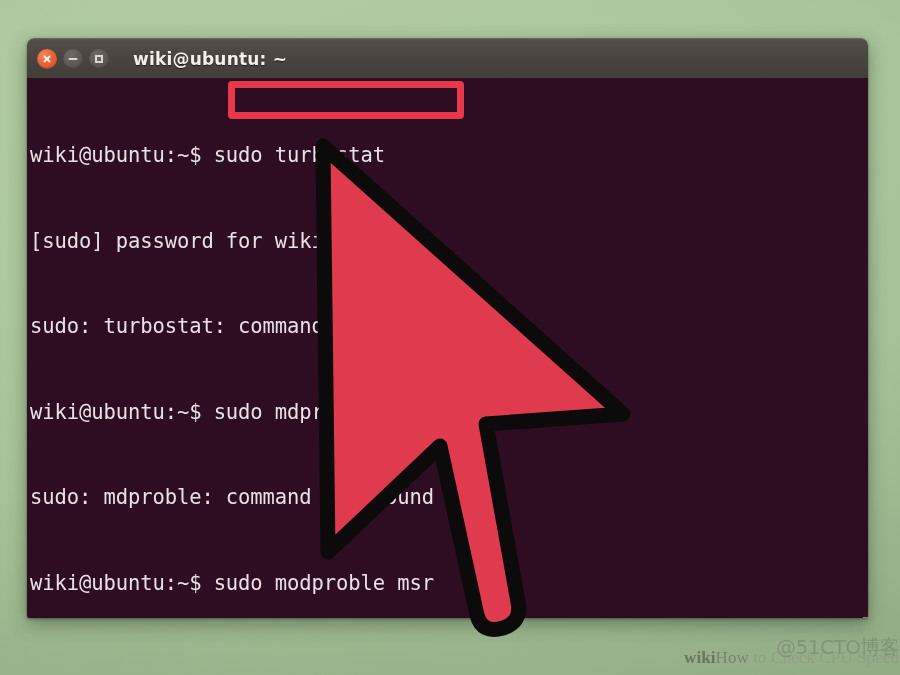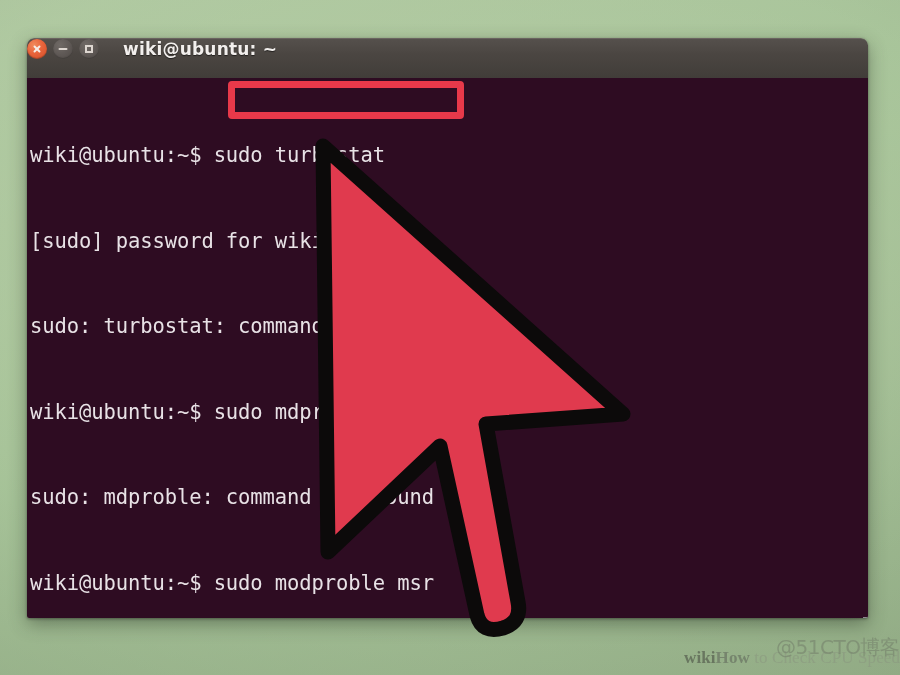--- a/index.html
+++ b/index.html
@@ -40,21 +40,22 @@
     overflow: hidden;
   }
 
   #titlebar {
     position: relative;
     height: 40px;
     background: linear-gradient(to bottom, #55504c 0%, #4b4642 38%, #413d39 100%);
     border-radius: 7px 7px 0 0;
     border-top: 1px solid #6a6460;
     display: flex;
-    align-items: flex-start;
+    align-items: center;
+    padding-left: 10px;
     box-sizing: border-box;
   }
 
   .winbtn {
     width: 20px;
     height: 20px;
     border-radius: 50%;
     margin-right: 6px;
     display: flex;
     align-items: center;
@@ -183,21 +184,21 @@
     color: rgba(120,132,110,0.72);
     white-space: nowrap;
     letter-spacing: 0.1px;
   }
   #wikihow-watermark .wiki {
     font-weight: bold;
     color: rgba(96,108,88,0.85);
     margin-top: 23px;
   }
   #wikihow-watermark .how {
-    font-weight: bold;
+    font-weight: normal;
     color: rgba(110,122,102,0.8);
   }
   #wikihow-watermark .rest {
     color: rgba(139,152,128,0.62);
     margin-top: 48px;
   }
 
   #cto-watermark {
     position: absolute;
     left: 776px;

